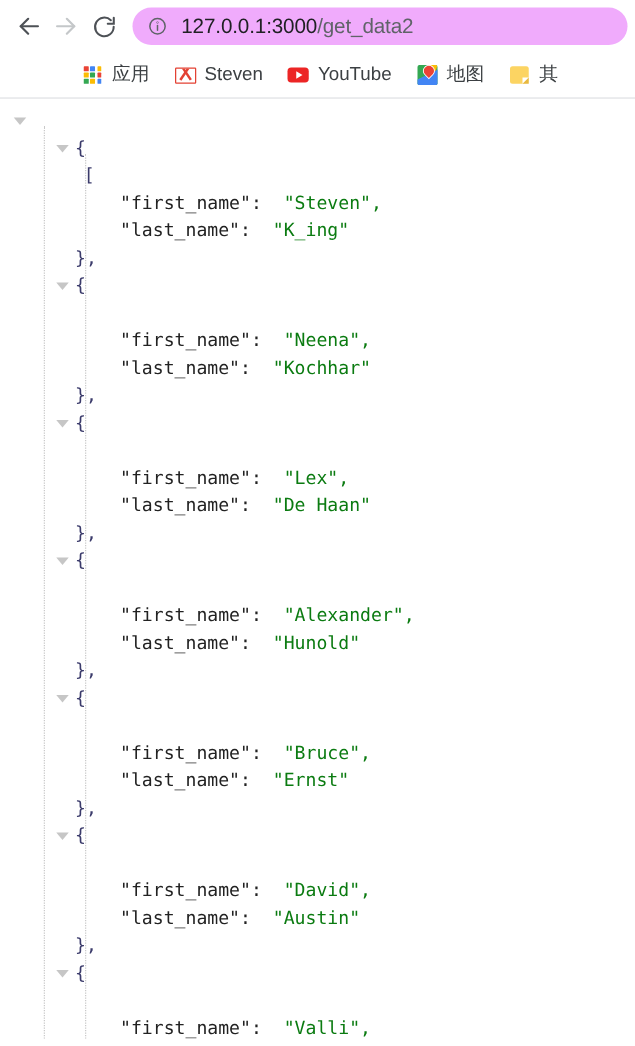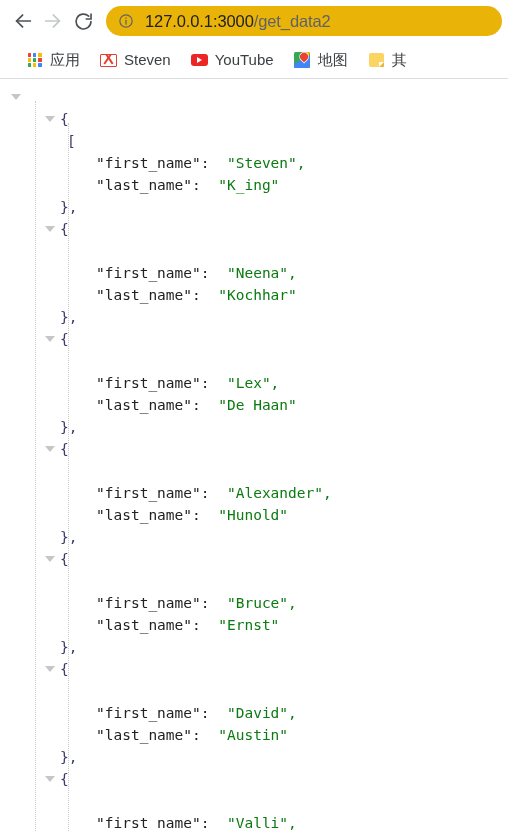--- a/index.html
+++ b/index.html
@@ -34,21 +34,21 @@
     flex: 0 0 auto;
     cursor: pointer;
   }
   .nav-btn svg { display: block; }
 
   #omnibox {
     flex: 1 1 auto;
     height: 30px;
     margin-left: 8px;
     margin-right: 6px;
-    background: #eab308;
+    background: #f0abfc;
     border-radius: 15px;
     display: flex;
     align-items: center;
     padding: 0 12px 0 11px;
     overflow: hidden;
     cursor: text;
   }
   #omnibox-info {
     flex: 0 0 auto;
     width: 17px; height: 17px;
@@ -63,24 +63,25 @@
     line-height: 30px;
   }
   #omnibox-text .host { color: #202124; }
   #omnibox-text .path { color: #5f6368; }
 
   
   #bookmarks-bar {
     height: 36px;
     display: flex;
     align-items: center;
-    padding-left: 18px;
+    padding-left: 8px;
     background: #ffffff;
     white-space: nowrap;
     overflow: hidden;
+    justify-content: center;
   }
   .bookmark {
     display: flex;
     align-items: center;
     height: 26px;
     padding: 0 8px;
     margin-right: 4px;
     border-radius: 4px;
     flex: 0 0 auto;
     cursor: pointer;

